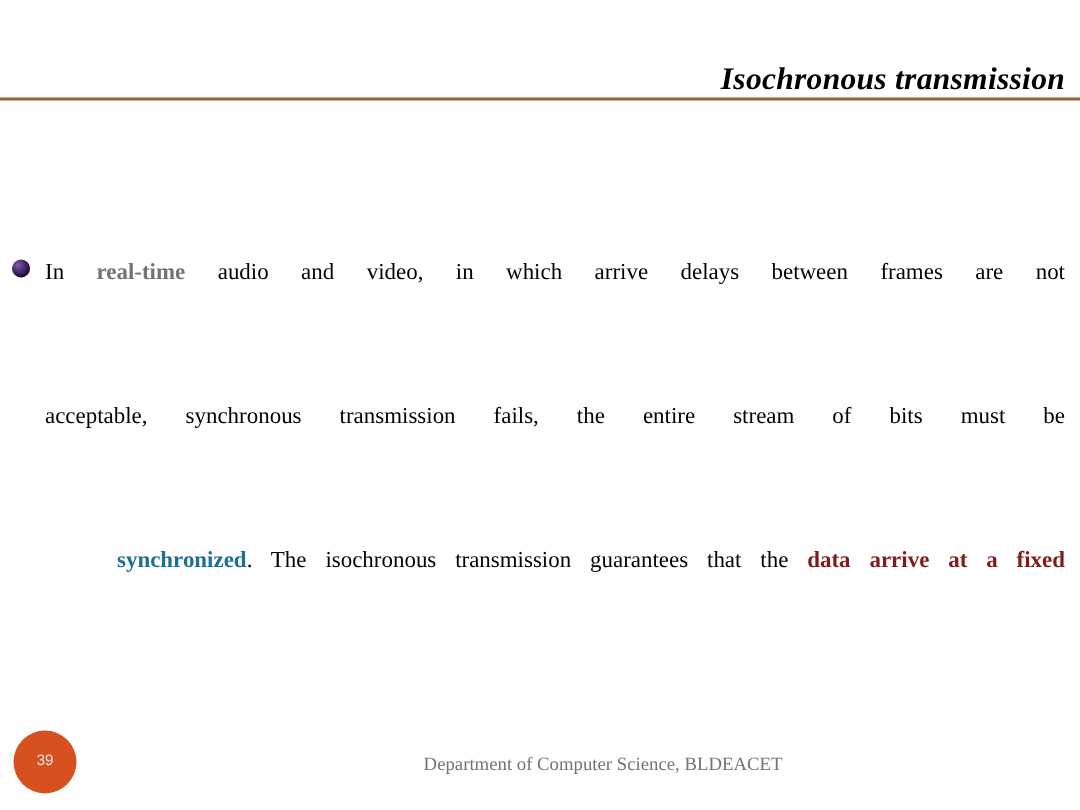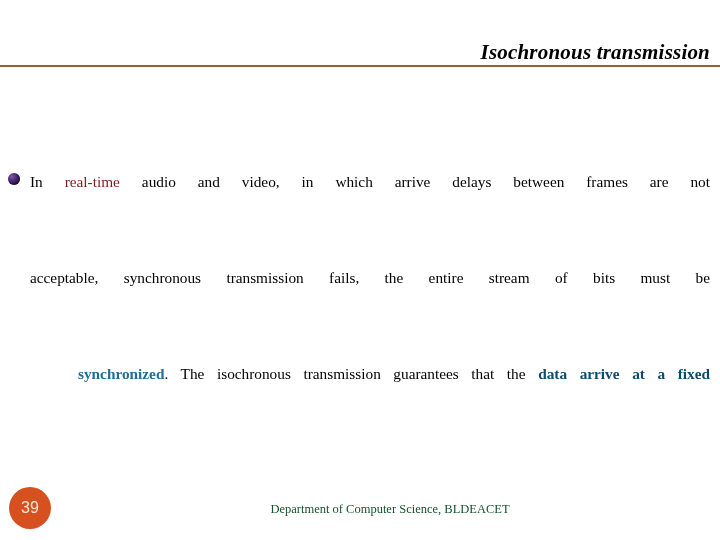--- a/index.html
+++ b/index.html
@@ -91,59 +91,59 @@
     left: 0px;
     top: 15px;
     width: 12px;
     height: 12px;
     border-radius: 50%;
     background: radial-gradient(circle at 33% 30%, #7e5ba6 0%, #4c2a77 38%, #2d1452 72%, #18082e 100%);
     box-shadow: inset -1px -1px 2px rgba(0,0,0,0.5);
   }
 
   .em-red {
-    color: #7f1d1d;
-    font-weight: normal;
+    color: #737373;
+    font-weight: bold;
   }
   .em-blue {
     color: #1F6E97;
     font-weight: bold;
     margin-left: 48px;
   }
   .em-purple {
-    color: #0c4a6e;
+    color: #7f1d1d;
     font-weight: bold;
   }
 
   
   .page-badge {
     position: absolute;
     left: 9px;
     top: 487px;
     width: 42px;
     height: 42px;
     border-radius: 50%;
     background: #D6511F;
     color: #F2E9DE;
     font-family: "Liberation Sans", "DejaVu Sans", sans-serif;
-    font-size: 16px;
+    font-size: 10px;
     display: flex;
     align-items: center;
     justify-content: center;
     line-height: 1;
   }
   .footer-note {
     position: absolute;
-    left: 180px;
+    left: 192px;
     top: 502px;
     width: 420px;
     text-align: center;
     font-family: "Liberation Serif", "DejaVu Serif", serif;
     font-size: 12.5px;
-    color: #14532d;
+    color: #737373;
     white-space: nowrap;
   }
 </style>
 </head>
 <body>
 
 <div class="slide">
 
   <div class="slide-header">
     <div class="slide-title">Isochronous transmission</div>

